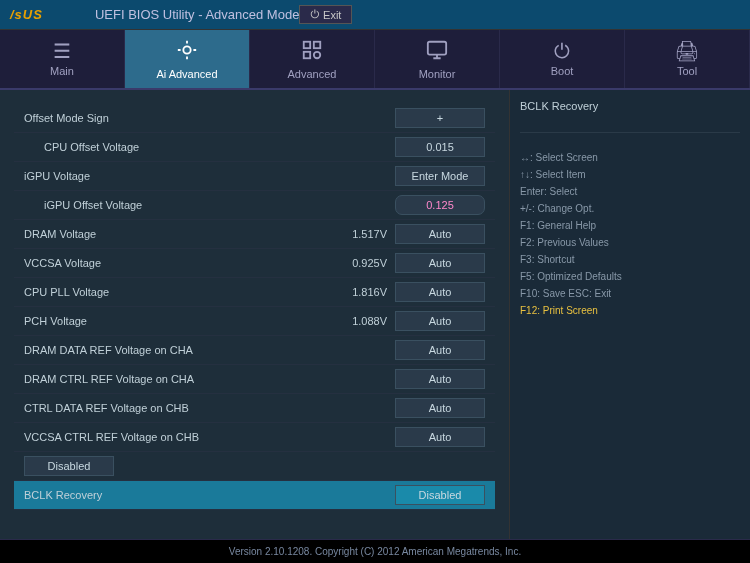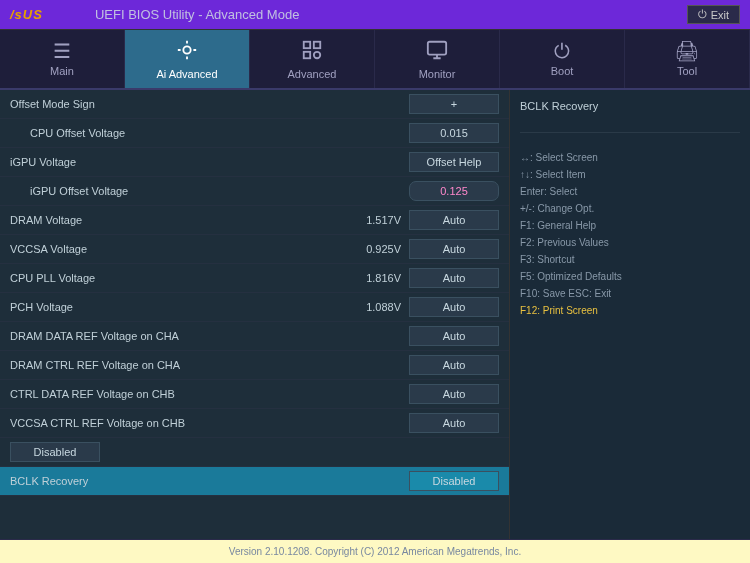--- a/index.html
+++ b/index.html
@@ -8,24 +8,23 @@
       height: 563px;
       background: #1a1a2e;
       font-family: Arial, sans-serif;
       font-size: 12px;
       color: #c8c8c8;
       overflow: hidden;
     }
 
     
     .header {
-      background: #6d28d9;
-      display: flex;
-      align-items: center;
-      justify-content: space-between;
+      background: #0c4a6e;
+      display: flex;
+      align-items: center;
       padding: 4px 10px;
       border-bottom: 1px solid #333;
       height: 30px;
     }
     .header-left {
       display: flex;
       align-items: center;
       gap: 8px;
     }
     .asus-logo {
@@ -91,21 +90,21 @@
     
     .left-panel {
       width: 510px;
       background: #1e2e3a;
       overflow: hidden;
       position: relative;
       border-right: 1px solid #333;
     }
 
     .settings-list {
-      padding: 0;
+      padding: 14px;
       overflow-y: auto;
       height: 100%;
     }
 
     .setting-row {
       display: flex;
       align-items: center;
       padding: 4px 10px;
       border-bottom: 1px solid #253040;
       min-height: 28px;
@@ -179,21 +178,21 @@
       color: #8898a8;
       line-height: 1.7;
     }
     .keyboard-hints .yellow {
       color: #e8c040;
     }
 
     
     .footer {
       height: 24px;
-      background: #fef9c3;
+      background: #000000;
       display: flex;
       align-items: center;
       justify-content: center;
       border-top: 1px solid #2a2a4a;
       font-size: 10px;
       color: #7888a0;
     }
 
     
     .icon-svg {
@@ -267,21 +266,21 @@
     <div class="setting-row">
           <span class="setting-label">Offset Mode Sign</span>
           <div class="setting-value btn-dark">+</div>
         </div>
         <div class="setting-row">
           <span class="setting-label indented">CPU Offset Voltage</span>
           <div class="setting-value btn-dark">0.015</div>
         </div>
         <div class="setting-row">
           <span class="setting-label">iGPU Voltage</span>
-          <div class="setting-value btn-dark">Offset Help</div>
+          <div class="setting-value btn-dark">Enter Mode</div>
         </div>
         <div class="setting-row">
           <span class="setting-label indented">iGPU Offset Voltage</span>
           <div class="setting-value btn-dark highlight-pink">0.125</div>
         </div>
         <div class="setting-row">
           <span class="setting-label">DRAM Voltage</span>
           <span class="setting-voltage">1.517V</span>
           <div class="setting-value btn-dark">Auto</div>
         </div>

